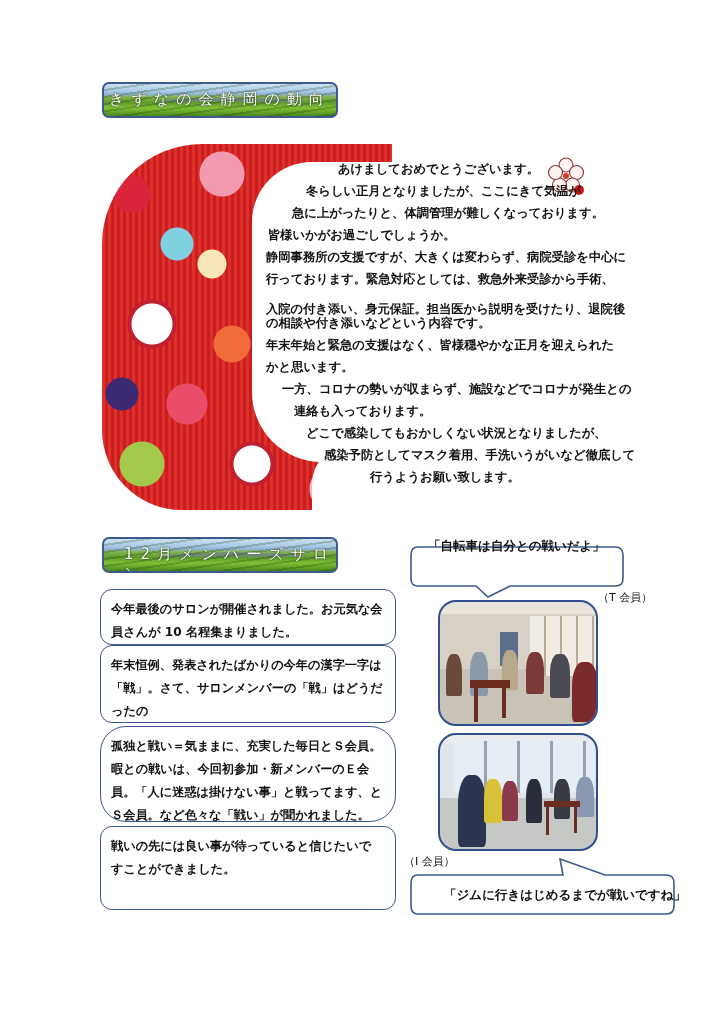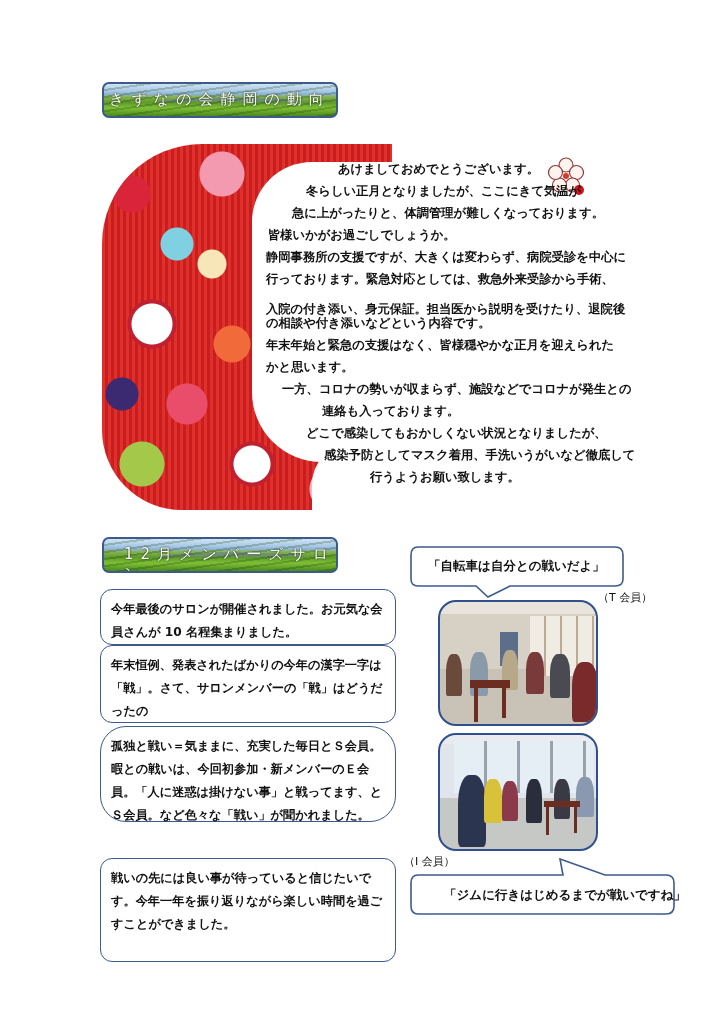--- a/index.html
+++ b/index.html
@@ -100,21 +100,21 @@
   <div class="gline" style="left:306px; top:182px;">冬らしい正月となりましたが、ここにきて気温が</div>
   <div class="gline" style="left:292px; top:204px;">急に上がったりと、体調管理が難しくなっております。</div>
   <div class="gline" style="left:268px; top:226px;">皆様いかがお過ごしでしょうか。</div>
   <div class="gline" style="left:266px; top:248px;">静岡事務所の支援ですが、大きくは変わらず、病院受診を中心に</div>
   <div class="gline" style="left:266px; top:270px;">行っております。緊急対応としては、救急外来受診から手術、</div>
   <div class="gline" style="left:266px; top:300px;">入院の付き添い、身元保証。担当医から説明を受けたり、退院後</div>
   <div class="gline" style="left:266px; top:314px;">の相談や付き添いなどという内容です。</div>
   <div class="gline" style="left:266px; top:336px;">年末年始と緊急の支援はなく、皆様穏やかな正月を迎えられた</div>
   <div class="gline" style="left:266px; top:358px;">かと思います。</div>
   <div class="gline" style="left:282px; top:380px;">一方、コロナの勢いが収まらず、施設などでコロナが発生との</div>
-  <div class="gline" style="left:294px; top:402px;margin-left:28px;">連絡も入っております。</div>
+  <div class="gline" style="left:294px; top:402px;">連絡も入っております。</div>
   <div class="gline" style="left:306px; top:424px;">どこで感染してもおかしくない状況となりましたが、</div>
   <div class="gline" style="left:324px; top:446px;">感染予防としてマスク着用、手洗いうがいなど徹底して</div>
   <div class="gline" style="left:370px; top:468px;">行うようお願い致します。</div>
 </div>
 
 <div class="banner" style="top:537px;">
   <div class="banner-text left">12月メンバーズサロン</div>
 </div>
 
 <div class="rbox" style="top:589px; height:56px;">
@@ -125,30 +125,29 @@
   <p>年末恒例、発表されたばかりの今年の漢字一字は</p>
   <p>「戦」。さて、サロンメンバーの「戦」はどうだったの</p>
   <p>でしょうか？</p>
 </div>
 <div class="rbox" style="top:726px; height:96px;border-radius:26px;">
   <p>孤独と戦い＝気ままに、充実した毎日とＳ会員。</p>
   <p>暇との戦いは、今回初参加・新メンバーのＥ会</p>
   <p>員。「人に迷惑は掛けない事」と戦ってます、と</p>
   <p>Ｓ会員。など色々な「戦い」が聞かれました。</p>
 </div>
-<div class="rbox" style="top:858px; height:104px;">
+<div class="rbox" style="top:826px; height:84px;">
   <p>戦いの先には良い事が待っていると信じたいで</p>
-  <p>す。今年一年を振り返りながら楽しい時間を過ご</p>
   <p>すことができました。</p>
 </div>
 
 <svg style="position:absolute; left:410px; top:546px;" width="215" height="52">
   <path d="M8,1 H205 Q213,1 213,9 V33 Q213,40 205,40 H100 L78,51 L66,40 H8 Q1,40 1,33 V9 Q1,1 8,1 Z" fill="#fff" stroke="#3c5a8c" stroke-width="1.6"></path>
 </svg>
-<div class="callout" style="left:411px; top:547px; width:211px; height:38px; border:none; background:transparent; line-height:38px;">「自転車は自分との戦いだよ」</div>
+<div class="callout" style="left:411px; top:527px; width:211px; height:38px; border:none; background:transparent; line-height:38px;">「自転車は自分との戦いだよ」</div>
 <div class="caption" style="left:598px; top:590px;">（T 会員）</div>
 
 <div class="photo photo1">
   <div style="position:absolute; left:90px; top:14px; width:66px; height:60px; background:repeating-linear-gradient(90deg,#f1ece3 0 14px,#b9ab95 14px 16px), #eee;"></div>
   <div style="position:absolute; left:60px; top:30px; width:18px; height:34px; background:#5b6e8a;"></div>
   <div class="person" style="left:6px; top:52px; width:16px; height:42px; background:#6a4a3a;"></div>
   <div class="person" style="left:30px; top:50px; width:18px; height:44px; background:#8a9aa8;"></div>
   <div class="person" style="left:62px; top:48px; width:16px; height:40px; background:#b8a88a;"></div>
   <div class="person" style="left:86px; top:50px; width:18px; height:42px; background:#7a3a3a;"></div>
   <div class="person" style="left:110px; top:52px; width:20px; height:44px; background:#4a4a52;"></div>

